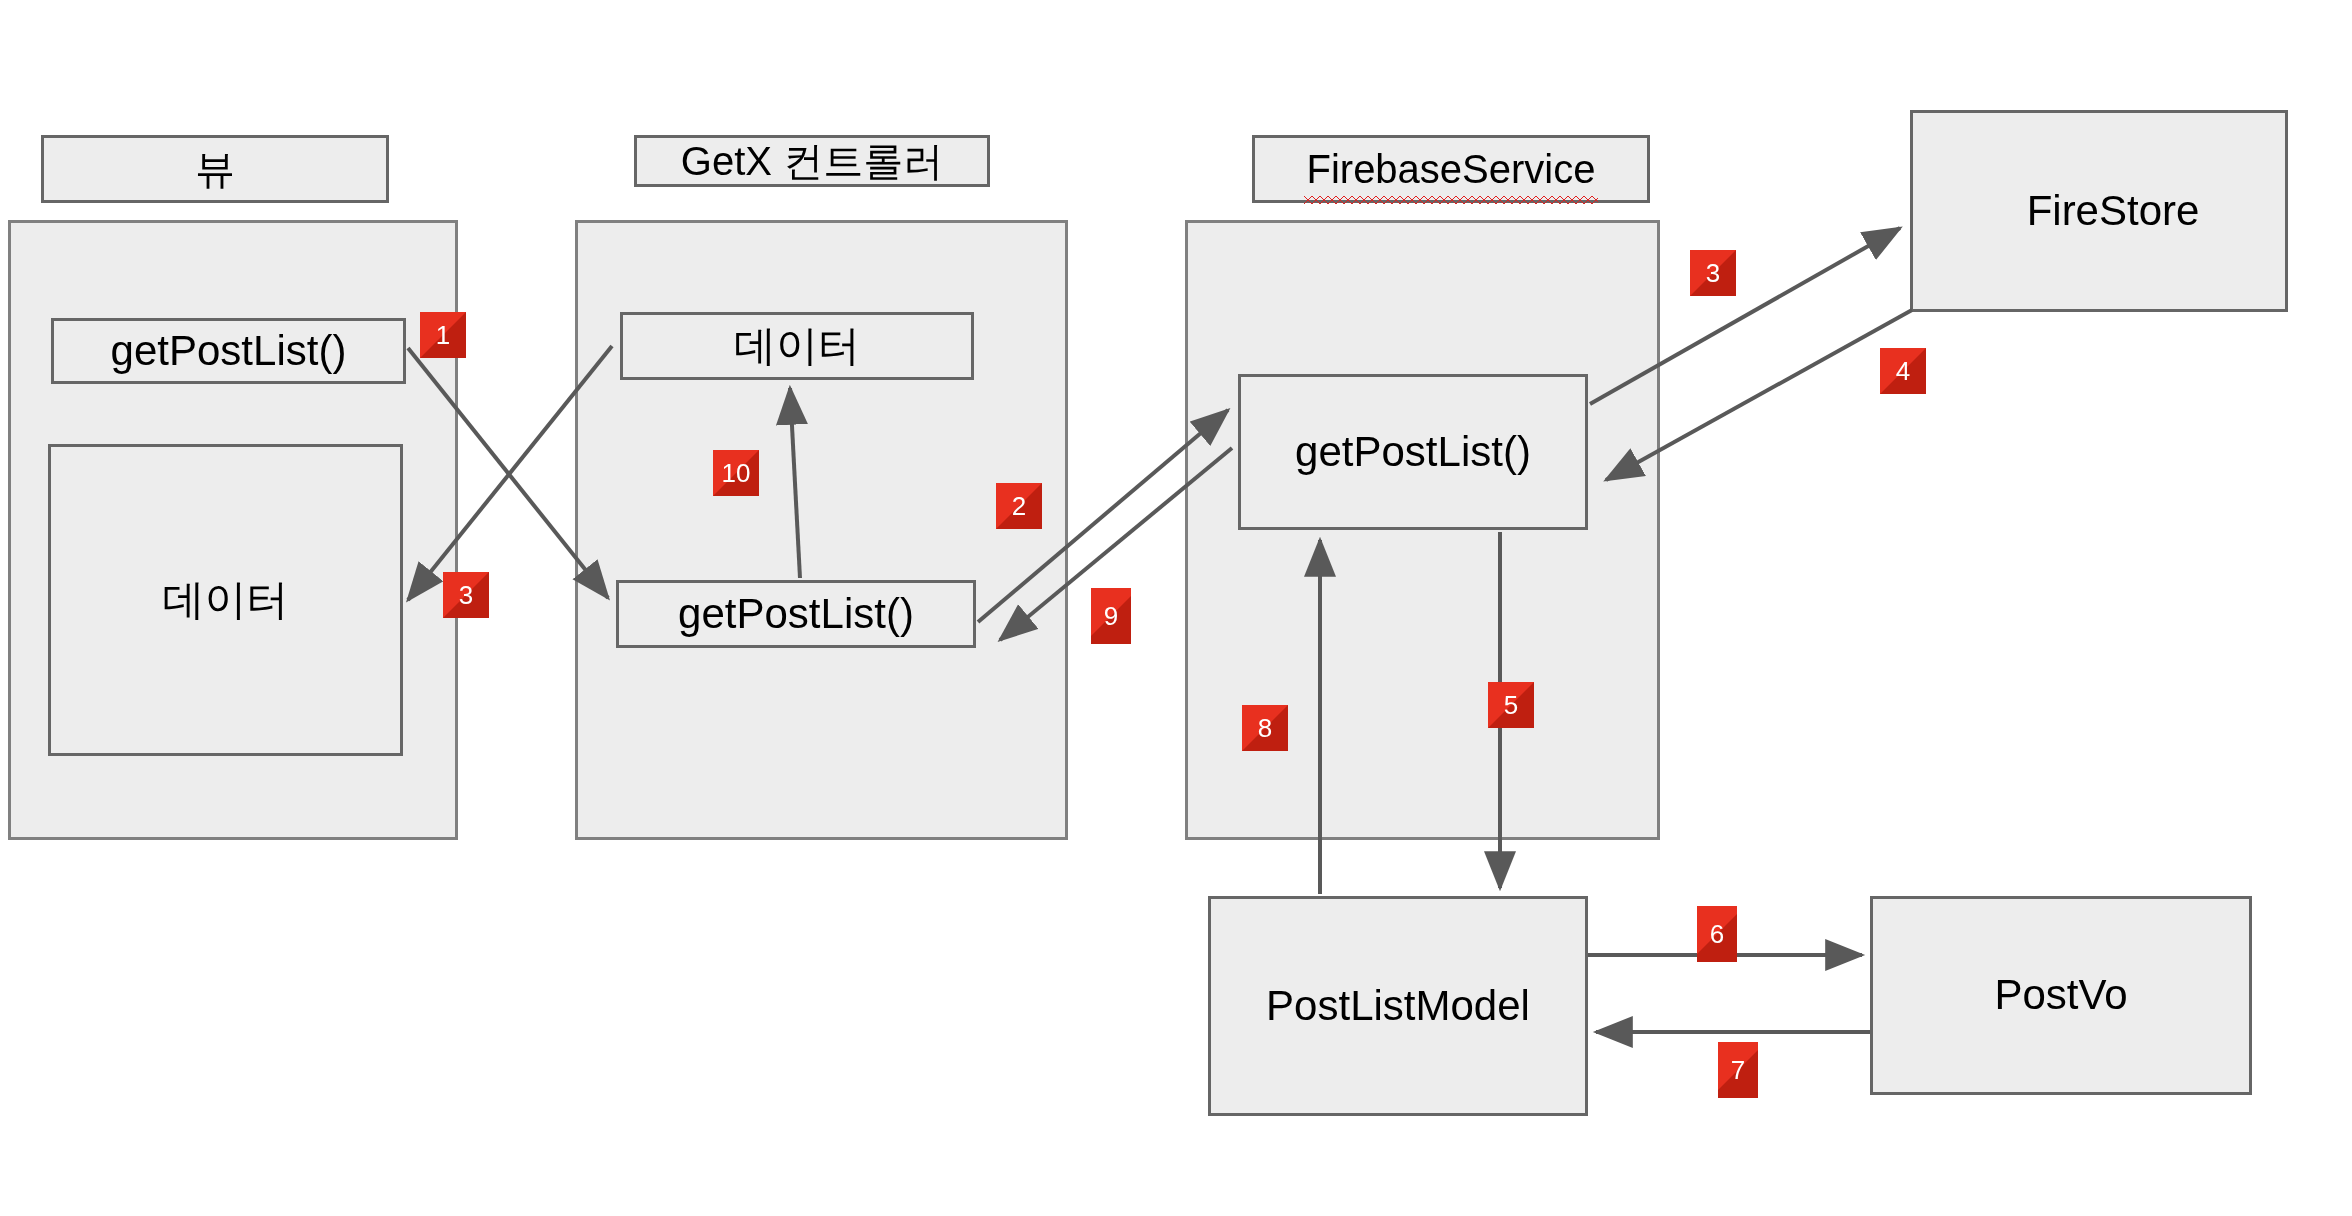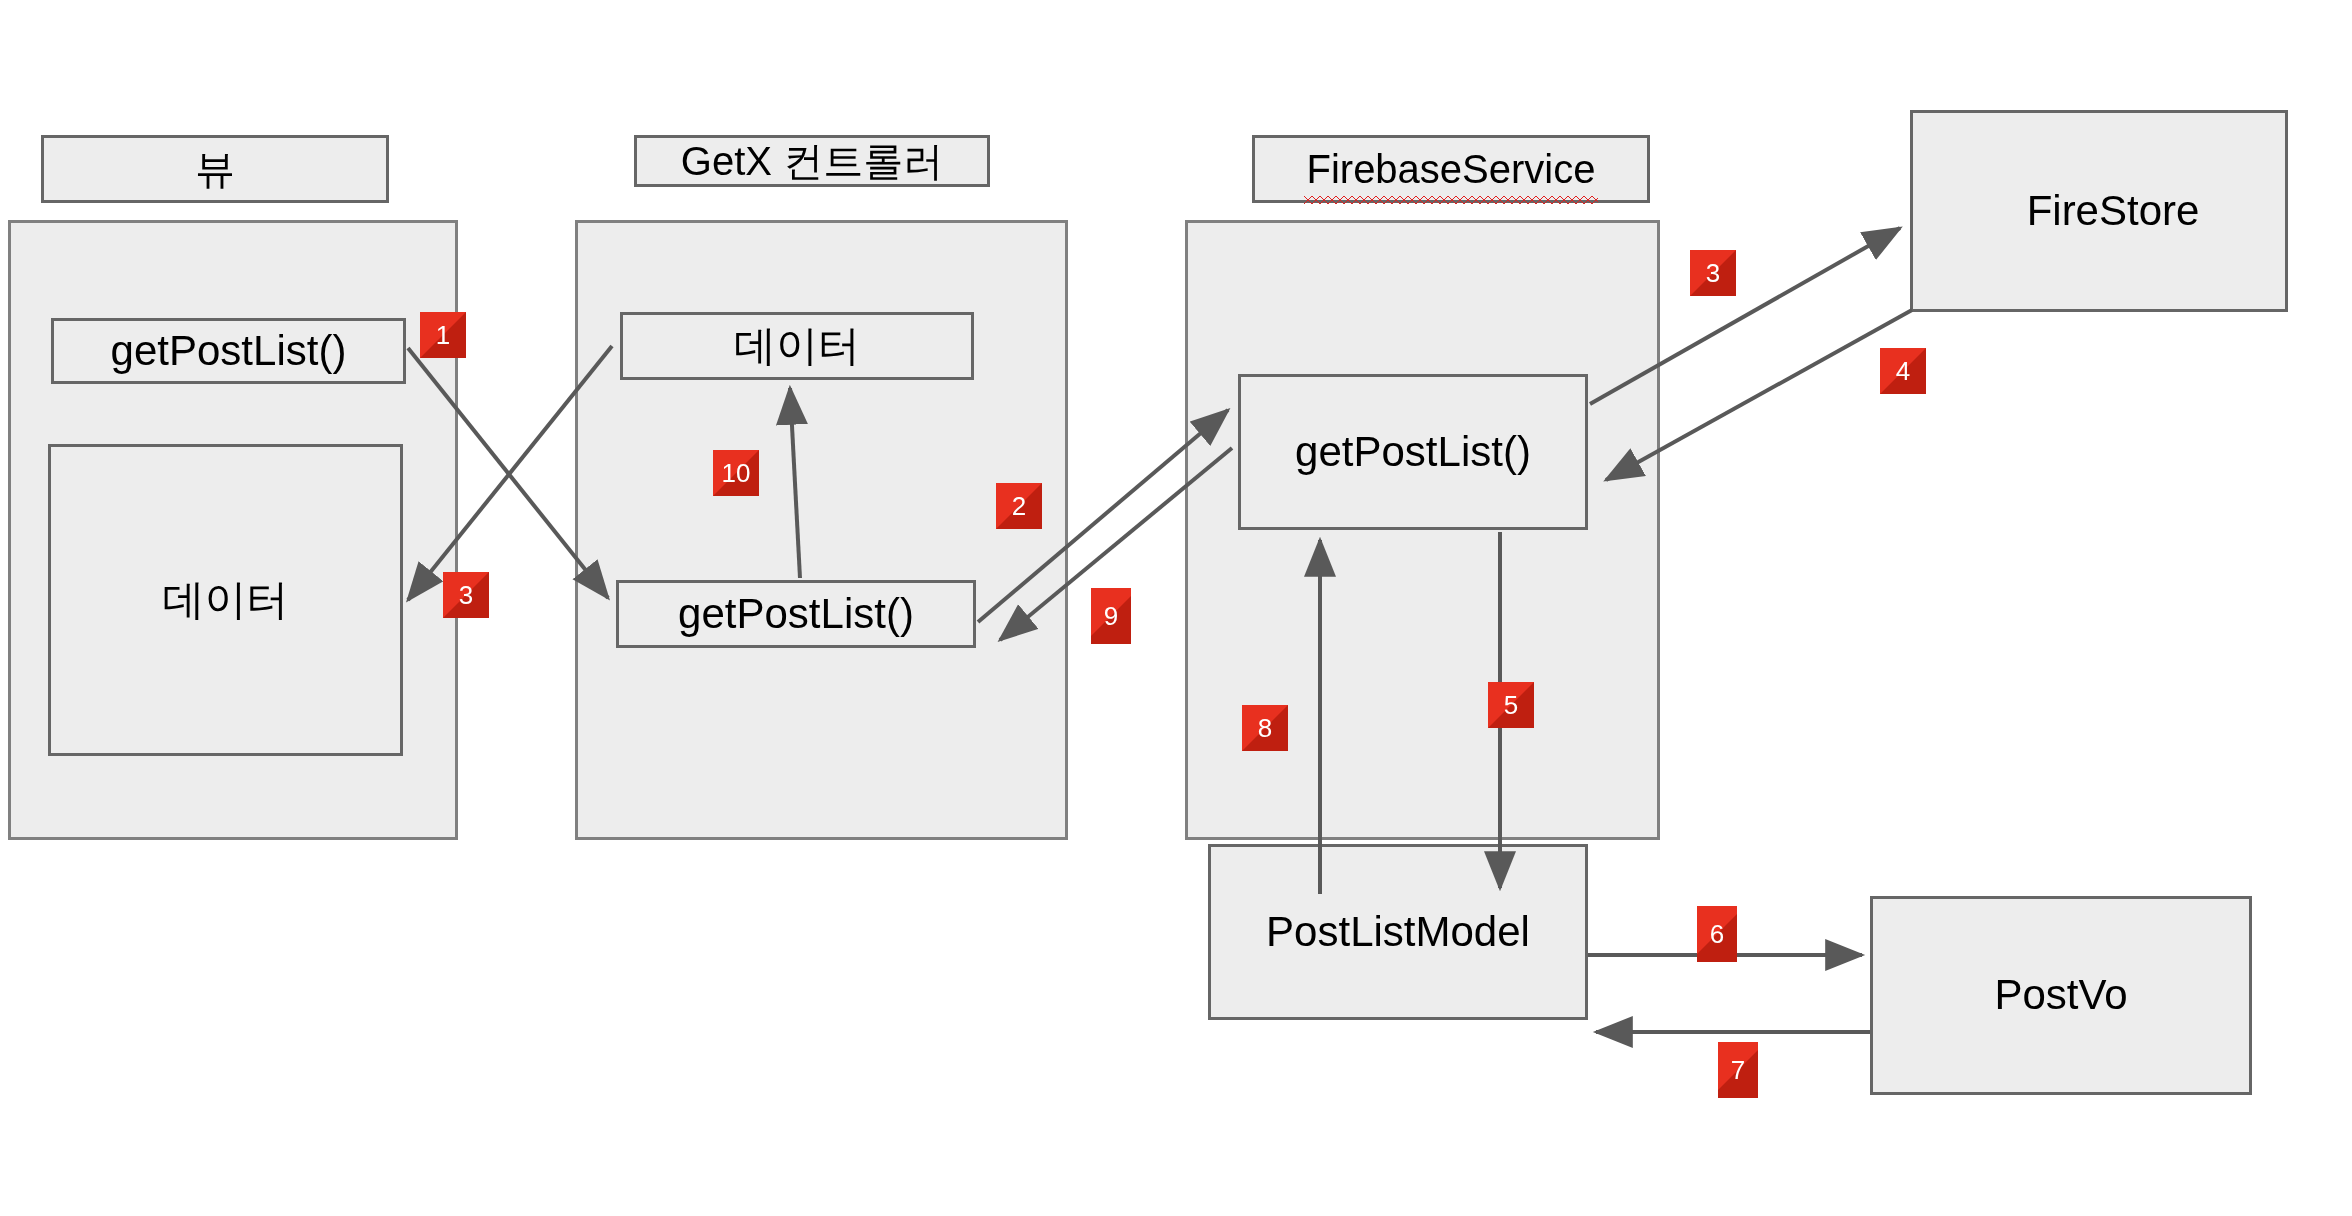--- a/index.html
+++ b/index.html
@@ -140,21 +140,21 @@
   </div>
 
   <div class="box" style="left:1238px; top:374px; width:350px; height:156px; font-size:42px;">
     <span class="box-label">getPostList()</span>
   </div>
 
   <div class="box" style="left:1910px; top:110px; width:378px; height:202px; font-size:42px;padding-left:28px;">
     <span class="box-label">FireStore</span>
   </div>
 
-  <div class="box" style="left:1208px; top:844px; width:380px; height:176px; font-size:42px;">
+  <div class="box" style="left:1208px; top:896px; width:380px; height:220px; font-size:42px;">
     <span class="box-label">PostListModel</span>
   </div>
 
   <div class="box" style="left:1870px; top:896px; width:382px; height:199px; font-size:42px;">
     <span class="box-label">PostVo</span>
   </div>
 
   <svg id="arrows" viewBox="0 0 2352 1216" xmlns="http://www.w3.org/2000/svg">
     <defs>
       <marker id="ah" markerWidth="12" markerHeight="12" refX="9.2" refY="4" orient="auto" markerUnits="strokeWidth">

